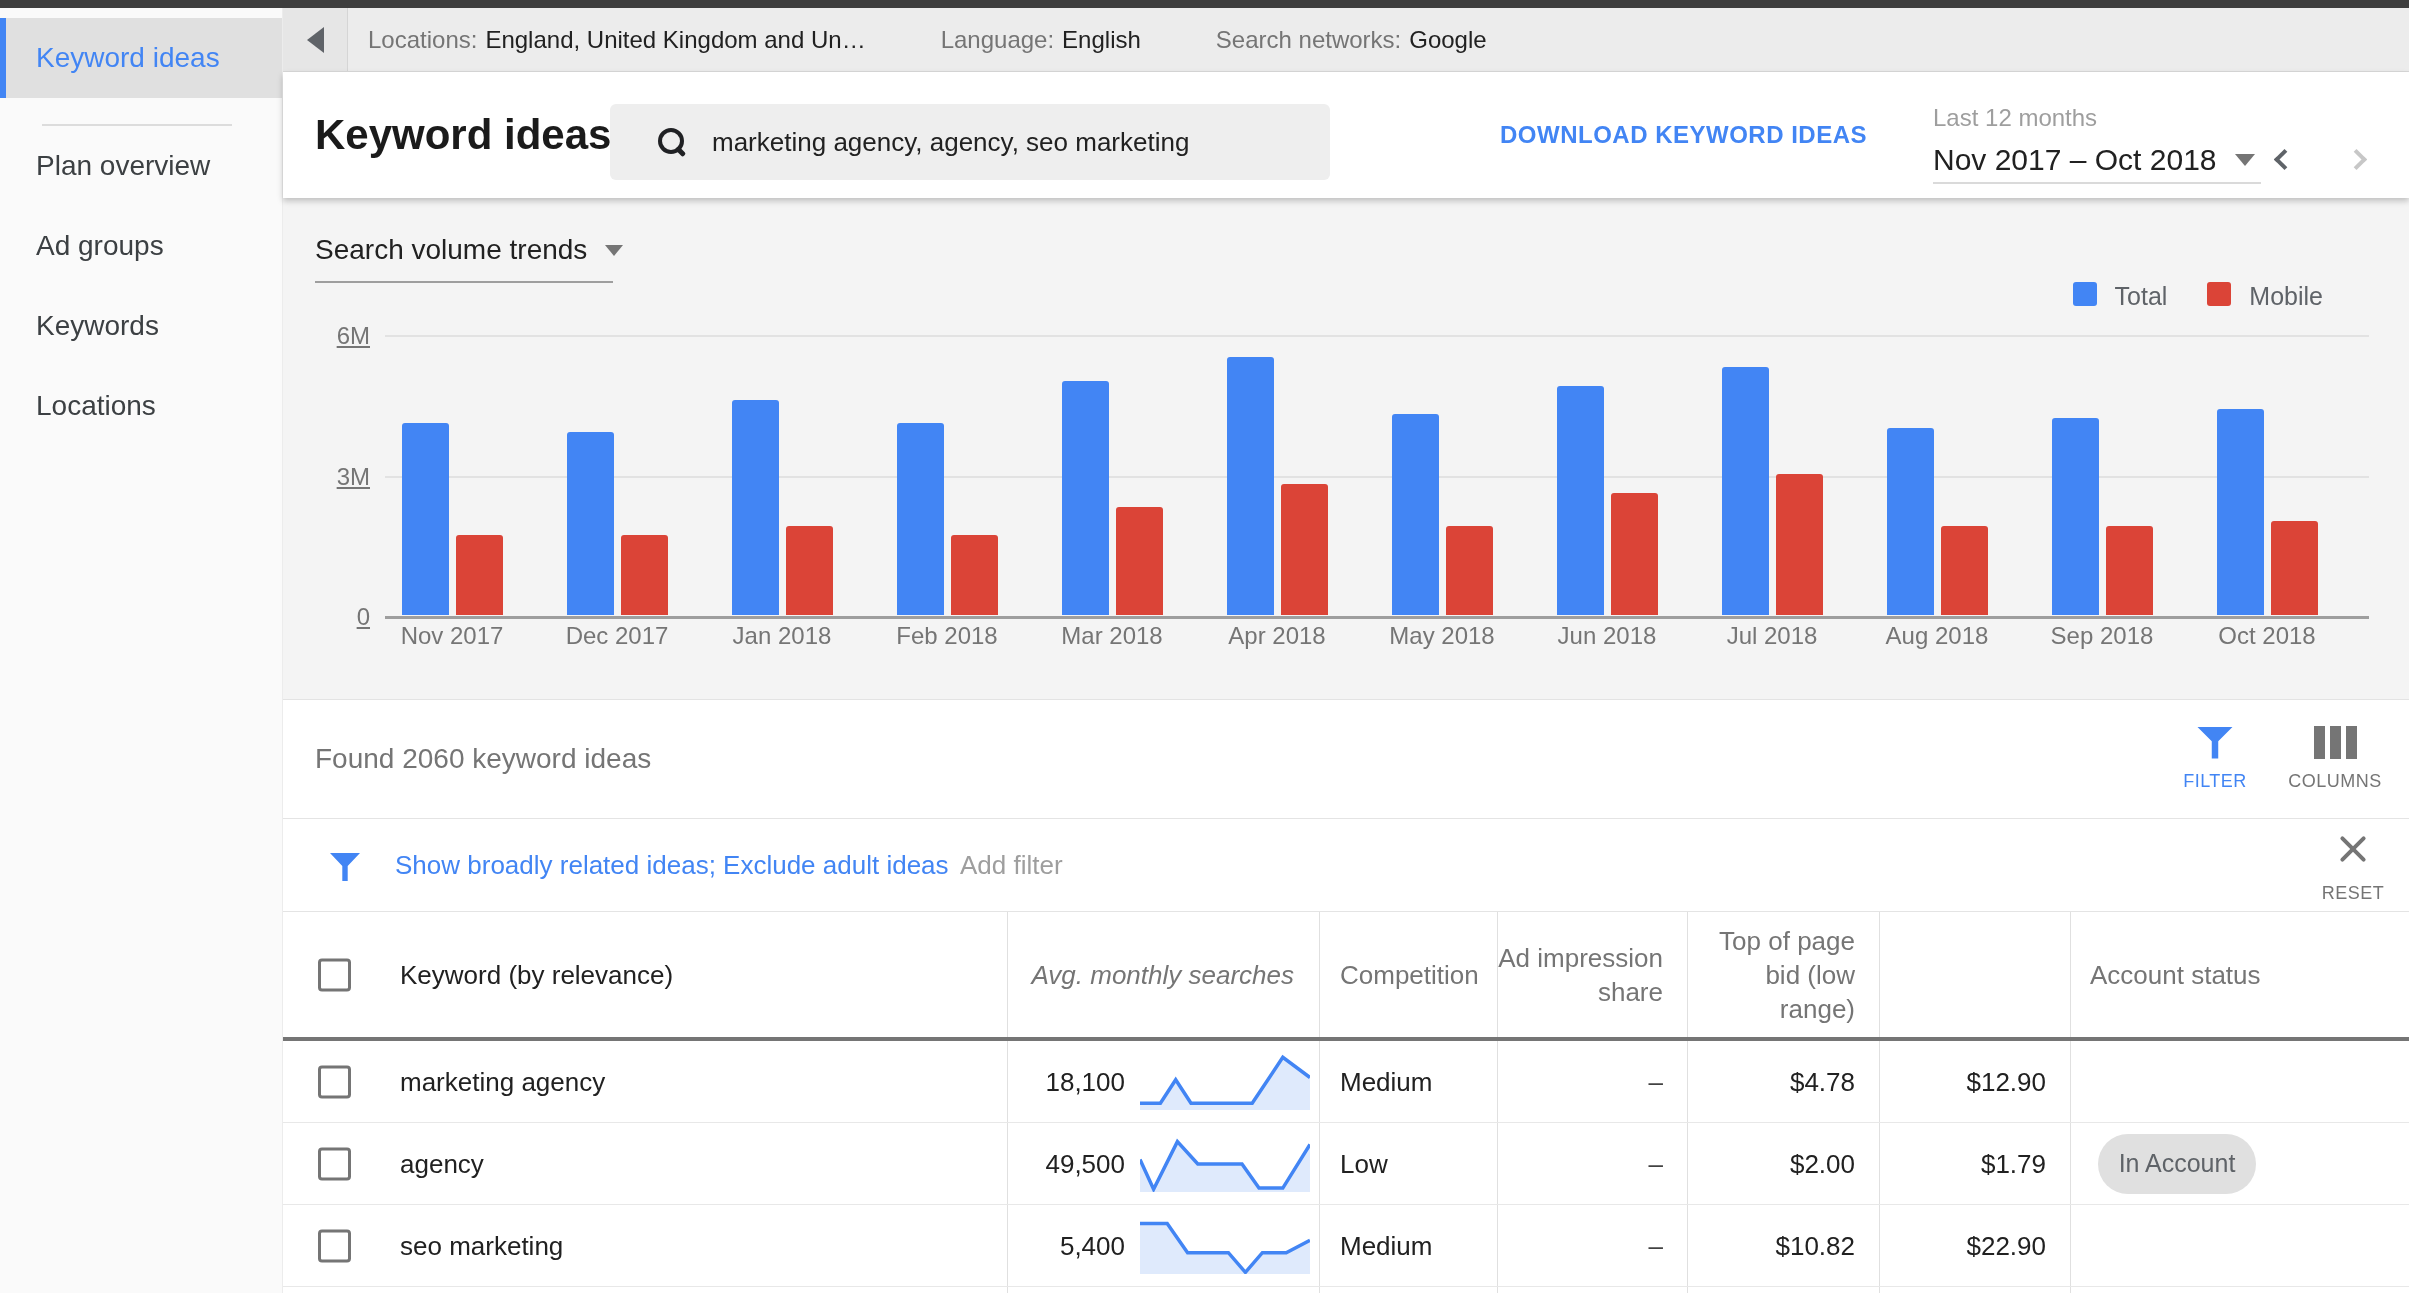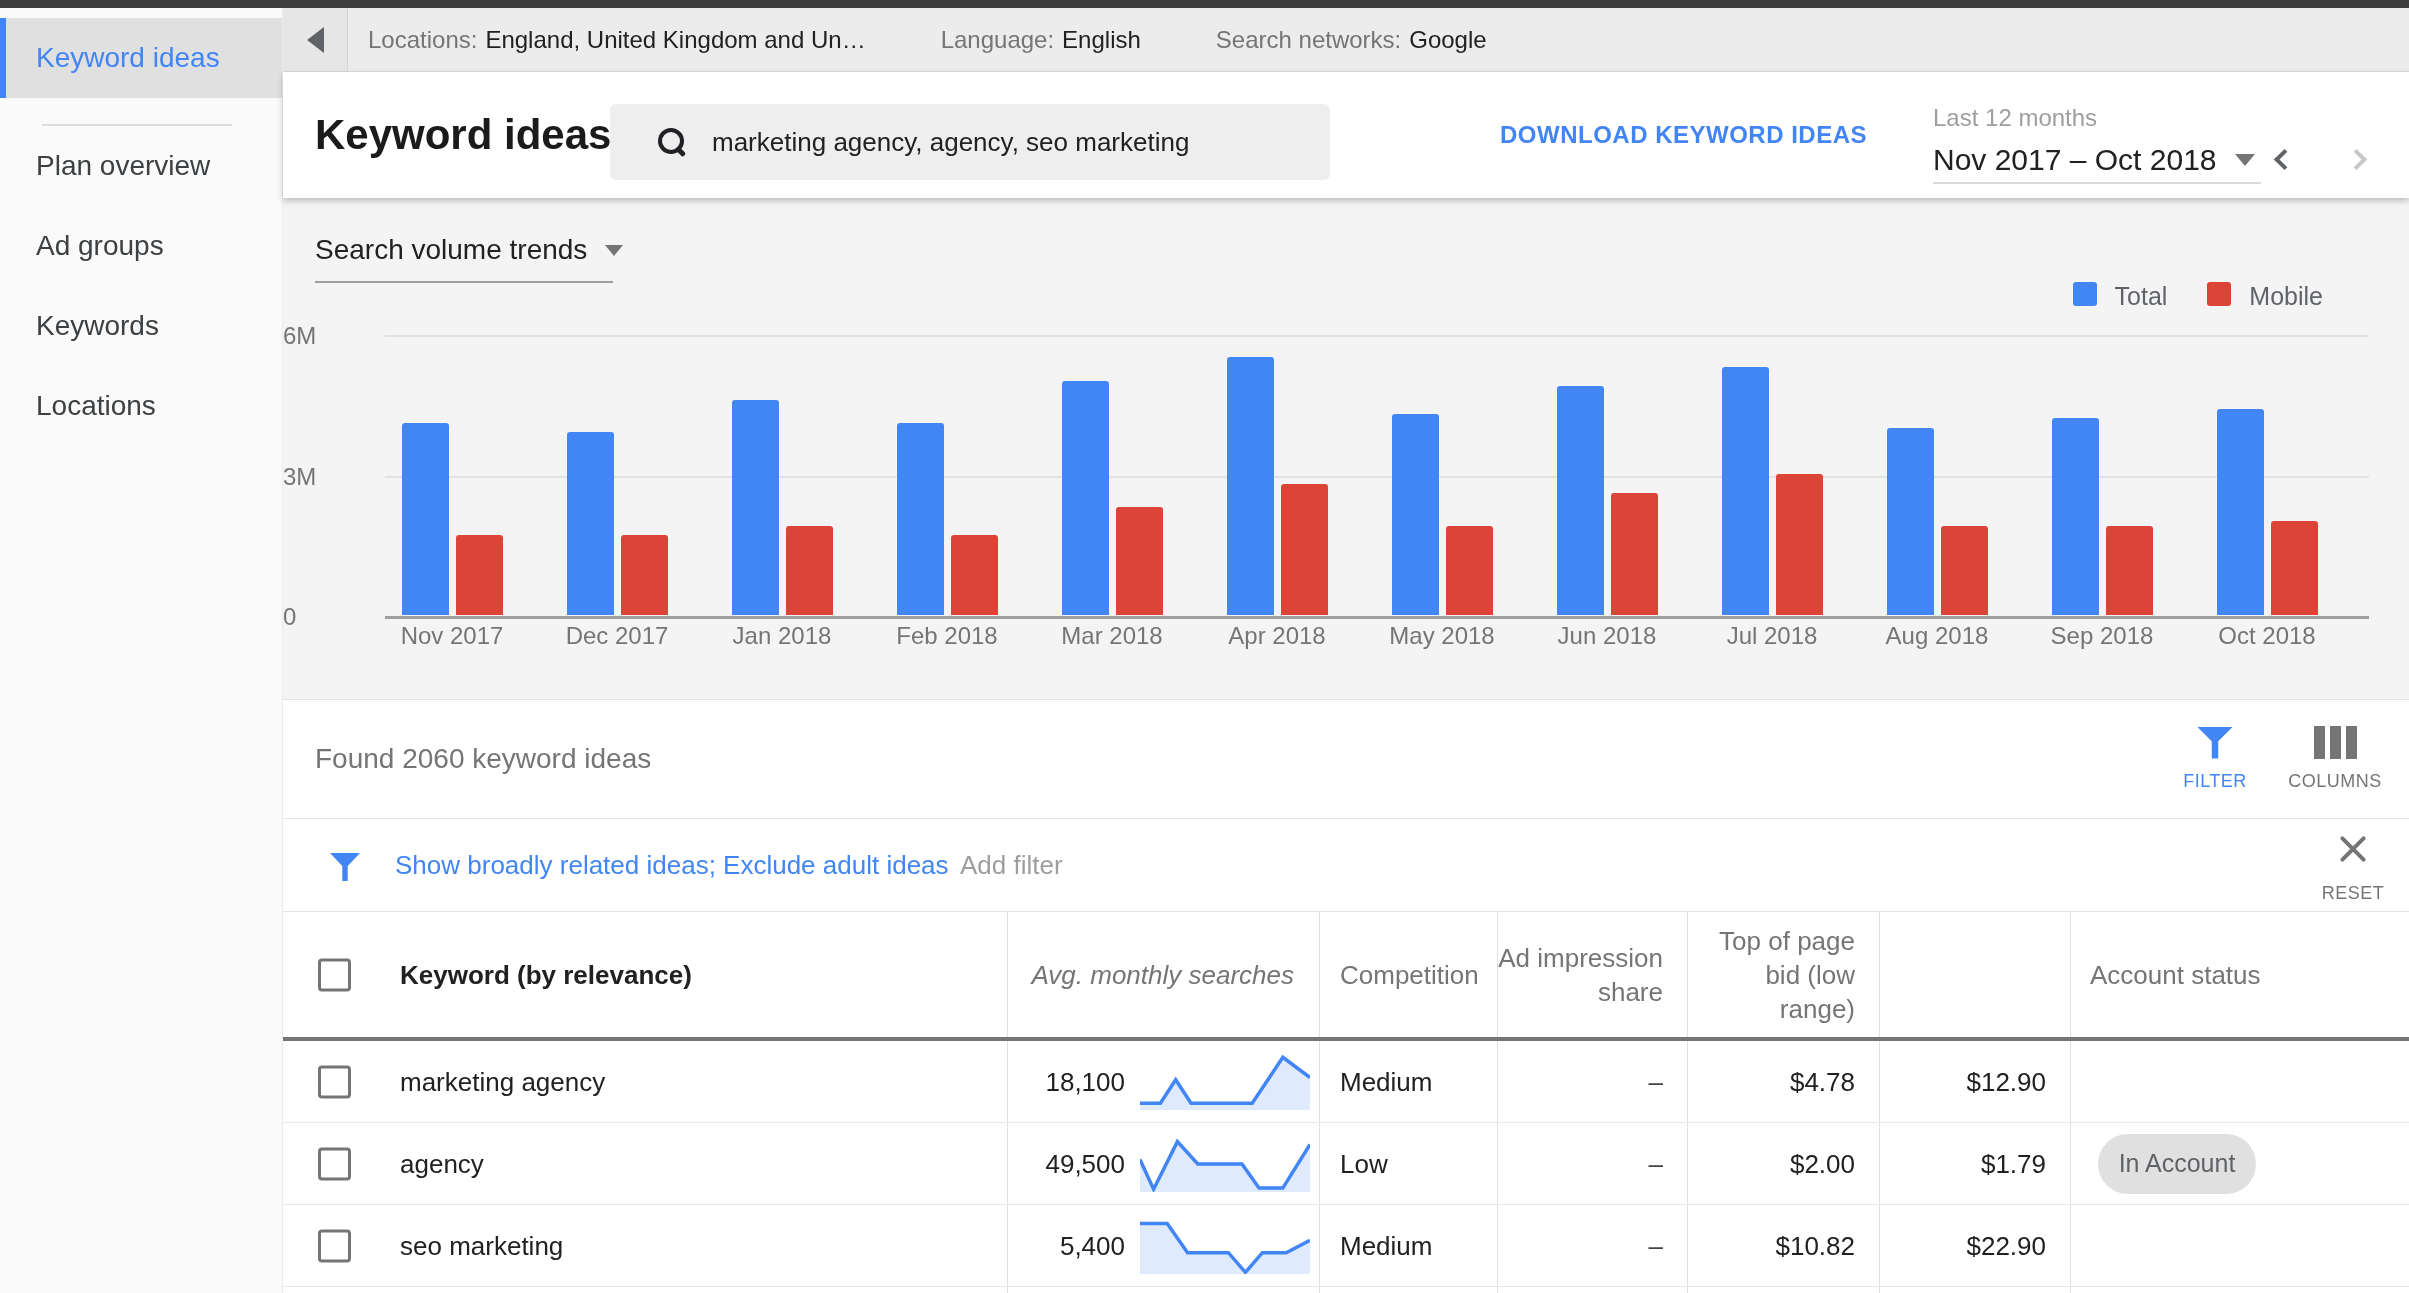--- a/index.html
+++ b/index.html
@@ -45,21 +45,21 @@
   
   .chart-section{position:absolute;left:283px;top:198px;width:2126px;height:502px;background:#f4f4f4;border-bottom:1px solid #e3e3e3;}
   .trends{position:absolute;left:32px;top:36px;display:flex;align-items:center;font-size:28px;color:#212121;cursor:pointer;}
   .trends .caret-sm{width:0;height:0;border-left:9px solid transparent;border-right:9px solid transparent;border-top:11px solid #757575;margin-left:18px;}
   .trends-underline{position:absolute;left:32px;top:83px;width:298px;border-top:2px solid #9e9e9e;}
   .legend{position:absolute;top:84px;right:64px;display:flex;gap:18px;}
   .legend .swatch{width:24px;height:24px;border-radius:3px;}
   .legend .ltext{font-size:25px;color:#5f6368;margin-right:22px;}
   .gridline{position:absolute;left:102px;right:40px;border-top:2px solid #e2e2e2;}
   .baseline{position:absolute;left:102px;right:40px;border-top:3px solid #9e9e9e;}
-  .ytick{position:absolute;left:0;width:87px;font-size:24px;color:#757575;transform:translateY(-50%);}
+  .ytick{position:absolute;left:0;width:87px;text-align:right;font-size:24px;color:#757575;transform:translateY(-50%);text-decoration:underline;}
   .bar-group{position:absolute;bottom:84px;width:160px;display:flex;align-items:flex-end;justify-content:center;gap:7px;}
   .bar{width:47px;border-radius:3px 3px 0 0;}
   .month-label{position:absolute;top:424px;width:160px;text-align:center;font-size:24px;color:#757575;}
 
   
   .found-section{position:absolute;left:283px;top:700px;width:2126px;height:119px;background:#fff;border-bottom:1px solid #e4e4e4;}
   .found-text{position:absolute;left:32px;top:50%;transform:translateY(-50%);font-size:28px;color:#757575;}
   .tool-group{position:absolute;right:14px;top:0;height:100%;display:flex;align-items:center;}
   .toolbtn{width:120px;display:flex;flex-direction:column;align-items:center;gap:12px;cursor:pointer;}
   .funnel{width:36px;height:32px;background:#4285f4;clip-path:polygon(0 0,100% 0,59% 46%,59% 100%,41% 100%,41% 46%);}
@@ -77,21 +77,21 @@
   .xicon{position:relative;width:32px;height:32px;margin-top:14px;}
   .xicon::before,.xicon::after{content:'';position:absolute;left:-1px;top:14px;width:34px;height:4px;background:#757575;border-radius:2px;}
   .xicon::before{transform:rotate(45deg);} .xicon::after{transform:rotate(-45deg);}
   .reset .tlabel{font-size:18px;color:#757575;margin-top:18px;letter-spacing:.5px;}
 
   
   .table{position:absolute;left:283px;top:912px;width:2126px;height:381px;background:#fff;}
   .vdiv{position:absolute;top:0;bottom:0;border-left:1px solid #e0e0e0;}
   .thead{position:relative;height:129px;border-bottom:4px solid #757575;}
   .hcell{position:absolute;top:50%;transform:translateY(-50%);font-size:26px;color:#757575;line-height:34px;}
-  .hc-kw{left:117px;color:#212121;font-weight:700;}
+  .hc-kw{left:117px;color:#212121;font-weight:400;}
   .hc-avg{left:700px;width:311px;text-align:right;font-style:italic;}
   .hc-comp{left:1057px;}
   .hc-ais{left:1200px;width:180px;text-align:right;}
   .hc-low{left:1430px;width:142px;text-align:right;}
   .hc-high{left:1620px;width:143px;text-align:right;}
   .hc-acct{left:1807px;}
   .cb{position:absolute;left:35px;top:50%;transform:translateY(-50%);width:33px;height:33px;border:3px solid #757575;border-radius:4px;cursor:pointer;background:#fff;}
   .trow{position:relative;height:82px;border-bottom:1px solid #e8e8e8;cursor:pointer;}
   .tcell{position:absolute;top:50%;transform:translateY(-50%);font-size:26px;color:#212121;white-space:nowrap;}
   .c-kw{left:117px;}

